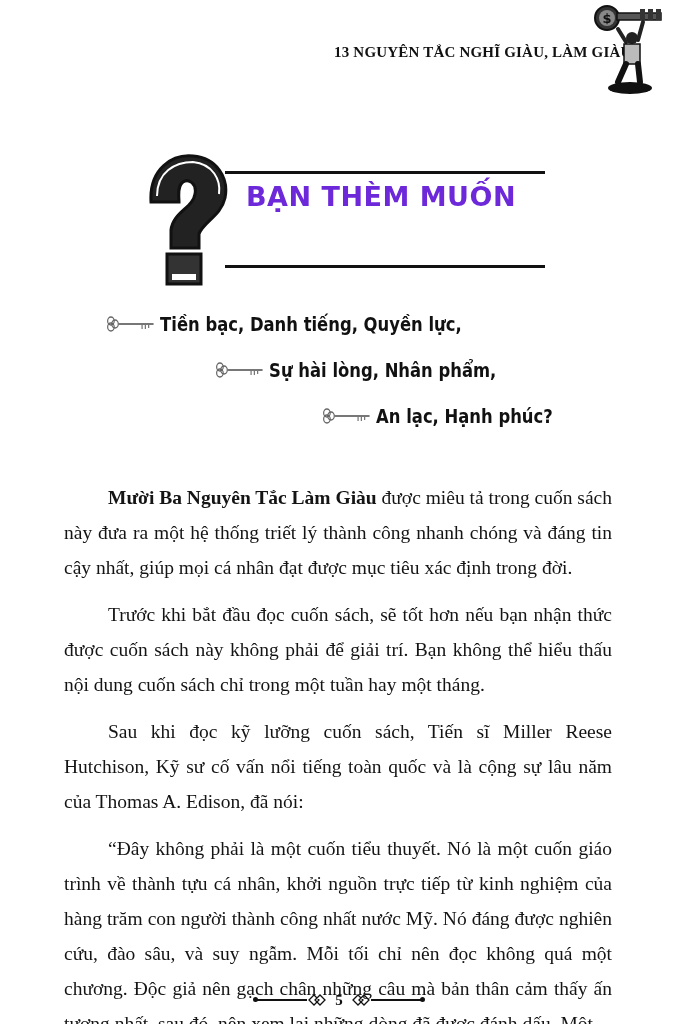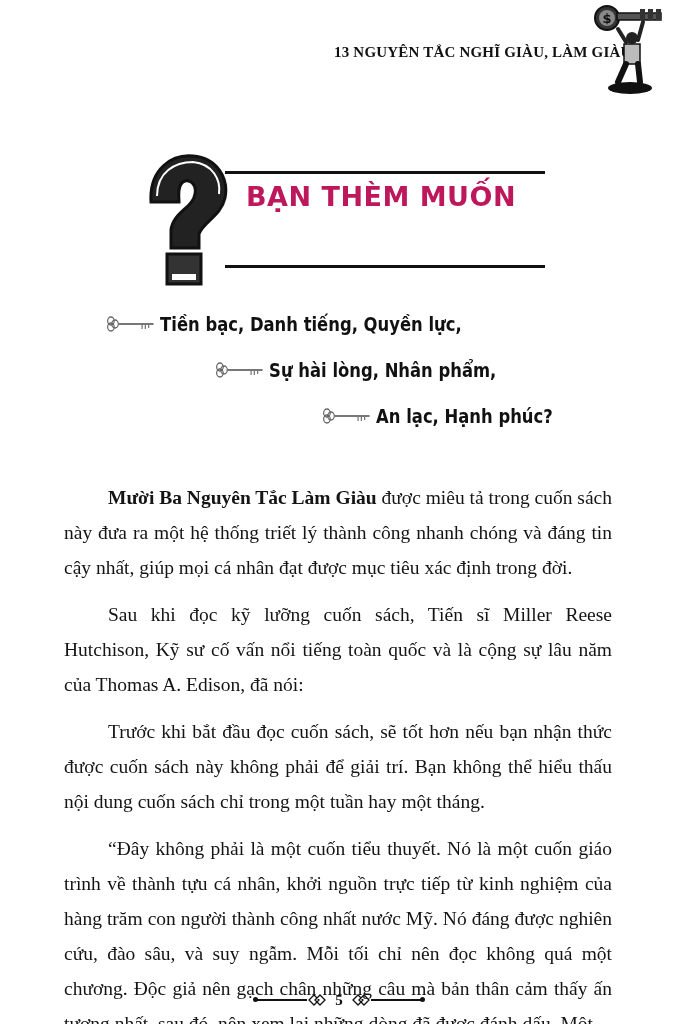--- a/index.html
+++ b/index.html
@@ -14,21 +14,21 @@
   }
   .mascot { position: absolute; top: 2px; left: 590px; width: 84px; height: 98px; }
 
   .title-block { position: absolute; top: 150px; left: 143px; width: 402px; height: 140px; }
   .qmark { position: absolute; left: 0; top: 0; width: 86px; height: 140px; }
   .rule-top { position: absolute; left: 82px; right: 0; top: 21px; height: 3px; background: #111; }
   .rule-bottom { position: absolute; left: 82px; right: 0; top: 115px; height: 3px; background: #111; }
   .title-line {
     position: absolute; left: 103px;
     font-family: "DejaVu Sans", sans-serif; font-weight: bold;
-    font-size: 27px; letter-spacing: 0.5px; color: #be185d; white-space: nowrap;
+    font-size: 27px; letter-spacing: 0.5px; color: #6d28d9; white-space: nowrap;
   }
   .title-line.l1 { top: 31px; }
   .title-line.l2 { top: 72px; left: 113px; }
 
   .bullet {
     position: absolute; display: flex; align-items: center; white-space: nowrap;
     font-family: "DejaVu Sans", sans-serif; font-weight: bold;
     font-size: 20px; color: #111; transform: scaleX(0.82); transform-origin: left center;
   }
   .bullet .key { width: 60px; height: 18px; margin-right: 6px; flex: none; }
@@ -120,22 +120,22 @@
       <circle cx="6" cy="12" r="4" fill="none" stroke="#666" stroke-width="1.5"></circle>
       <circle cx="11" cy="9" r="4" fill="none" stroke="#666" stroke-width="1.5"></circle>
       <line x1="15" y1="9" x2="58" y2="9" stroke="#777" stroke-width="2"></line>
       <path d="M44 9 V14 M48 9 V14 M52 9 V13" stroke="#777" stroke-width="1.5"></path>
     </svg>
     <span>An lạc, Hạnh phúc?</span>
   </div>
 
   <div class="body-text" style="top: 480px;">
     <p><b>Mười Ba Nguyên Tắc Làm Giàu</b><span> được miêu tả trong cuốn sách này đưa ra một hệ thống triết lý thành công nhanh chóng và đáng tin cậy nhất, giúp mọi cá nhân đạt được mục tiêu xác định trong đời.</span></p>
+    <p>Trước khi bắt đầu đọc cuốn sách, sẽ tốt hơn nếu bạn nhận thức được cuốn sách này không phải để giải trí. Bạn không thể hiểu thấu nội dung cuốn sách chỉ trong một tuần hay một tháng.</p>
     <p>Sau khi đọc kỹ lưỡng cuốn sách, Tiến sĩ Miller Reese Hutchison, Kỹ sư cố vấn nổi tiếng toàn quốc và là cộng sự lâu năm của Thomas A. Edison, đã nói:</p>
-    <p>Trước khi bắt đầu đọc cuốn sách, sẽ tốt hơn nếu bạn nhận thức được cuốn sách này không phải để giải trí. Bạn không thể hiểu thấu nội dung cuốn sách chỉ trong một tuần hay một tháng.</p>
     <p class="quote">“Đây không phải là một cuốn tiểu thuyết. Nó là một cuốn giáo trình về thành tựu cá nhân, khởi nguồn trực tiếp từ kinh nghiệm của hàng trăm con người thành công nhất nước Mỹ. Nó đáng được nghiên cứu, đào sâu, và suy ngẫm. Mỗi tối chỉ nên đọc không quá một chương. Độc giả nên gạch chân những câu mà bản thân cảm thấy ấn tượng nhất, sau đó, nên xem lại những dòng đã được đánh dấu. Một</p>
   </div>
 
   <div class="footer">
     <div class="line left"></div>
     <svg class="orn" viewBox="0 0 22 12">
       <path d="M2 6 L7 1 L12 6 L7 11 Z M8 6 L13 1 L18 6 L13 11 Z" fill="none" stroke="#111" stroke-width="1.3"></path>
     </svg>
     <span class="num">5</span>
     <svg class="orn" viewBox="0 0 22 12">

